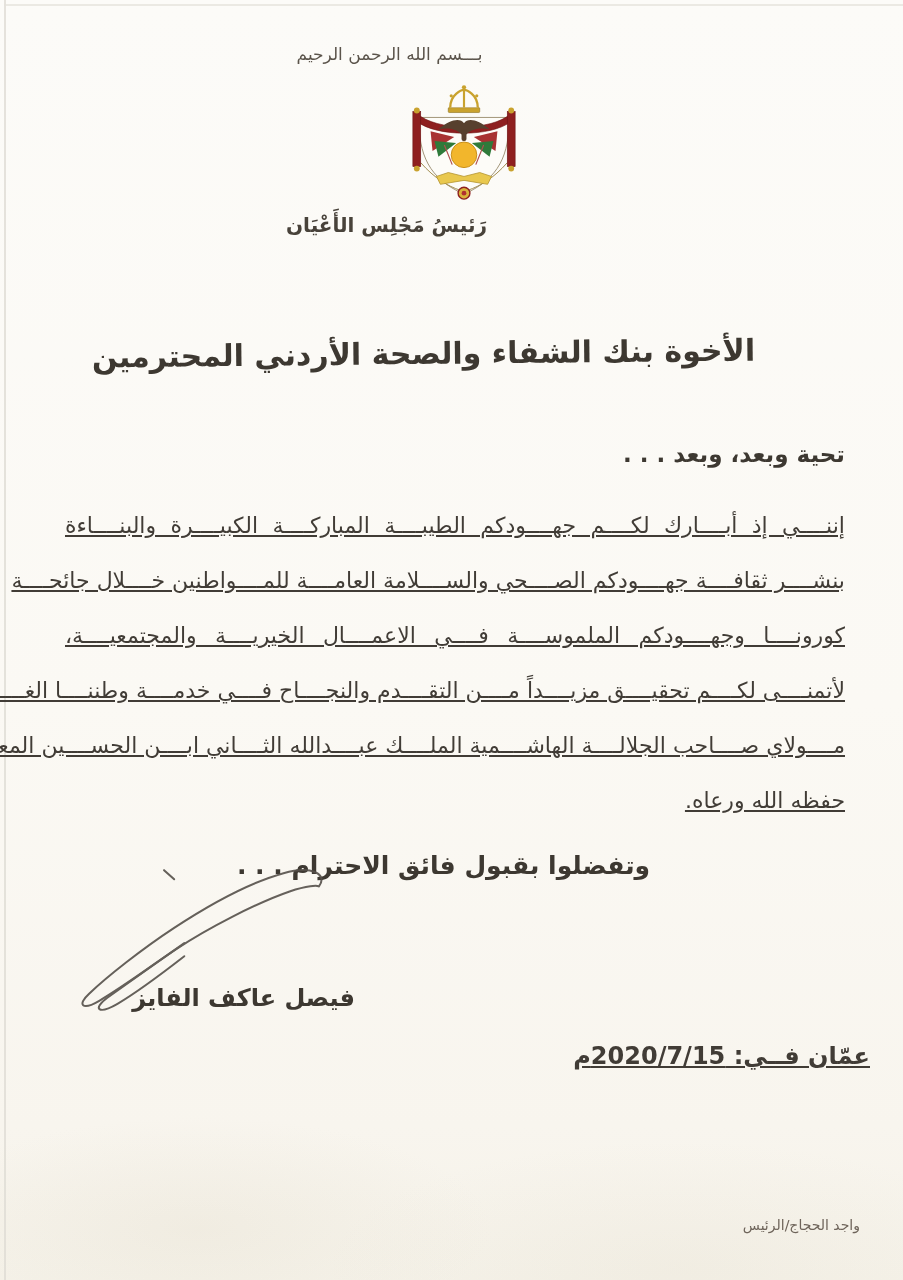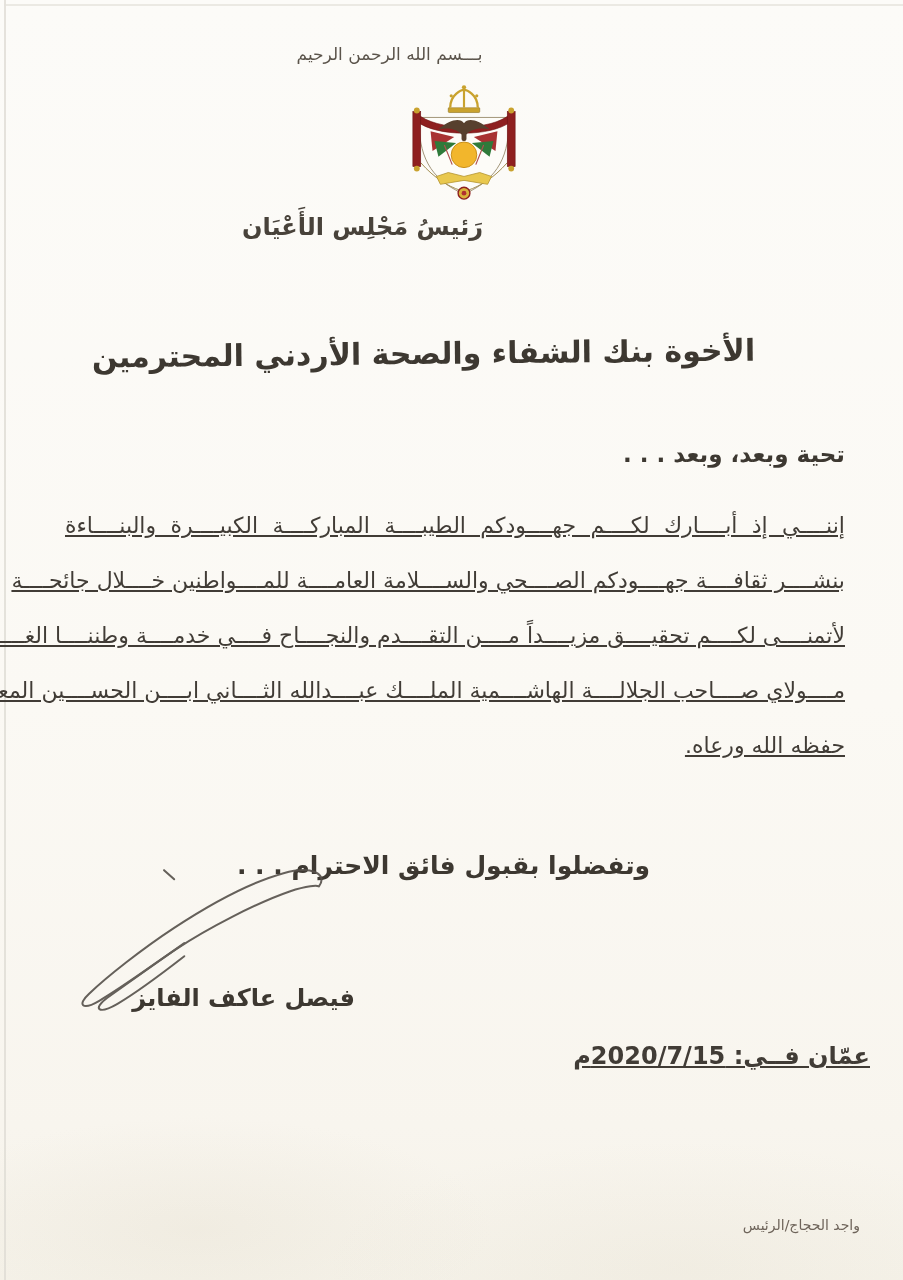--- a/index.html
+++ b/index.html
@@ -24,21 +24,21 @@
   .abs{position:absolute;}
 
   .basmala{
     top:44px;left:0;width:903px;text-align:center;
     transform:translateX(-62px); 
     font-size:17px;color:#5b544b;letter-spacing:0.5px;
   }
   .emblem{top:84px;left:405px;width:118px;height:120px;}
   .letterhead-title{
     top:213px;left:0;width:725px;text-align:center;
-    font-size:24px;font-weight:bold;color:#48423a;letter-spacing:1px;
+    font-size:20px;font-weight:bold;color:#48423a;letter-spacing:1px;padding-left:24px;
   }
   .addressee{
     top:336px;left:0;width:903px;text-align:center;
     transform:translateX(-28px) rotate(-0.6deg);
     font-size:30px;font-weight:bold;color:#3d3831;
   }
   .greeting{
     top:441px;right:58px;
     font-size:23px;font-weight:bold;color:#3d3831;
   }
@@ -124,20 +124,21 @@
 
   <div class="abs letterhead-title">رَئيسُ مَجْلِس الأَعْيَان</div>
 
   <div class="abs addressee">الأخوة بنك الشفاء والصحة الأردني المحترمين</div>
 
   <div class="abs greeting">تحية وبعد، وبعد . . .</div>
 
   <div class="abs body-block">
     <div class="body-line">إننــــي إذ أبــــارك لكــــم جهــــودكم الطيبــــة المباركــــة الكبيــــرة والبنــــاءة</div>
     <div class="body-line">بنشــــر ثقافــــة جهــــودكم الصــــحي والســــلامة العامــــة للمــــواطنين خــــلال جائحــــة</div>
+    <div class="body-line">كورونــــا وجهــــودكم الملموســــة فــــي الاعمــــال الخيريــــة والمجتمعيــــة،</div>
     <div class="body-line">لأتمنــــى لكــــم تحقيــــق مزيــــداً مــــن التقــــدم والنجــــاح فــــي خدمــــة وطننــــا الغــــالي بقيــــادة</div>
     <div class="body-line">مــــولاي صــــاحب الجلالــــة الهاشــــمية الملــــك عبــــدالله الثــــاني ابــــن الحســــين المعظــــم،</div>
     <div class="body-line last">حفظه الله ورعاه.</div>
   </div>
 
   <div class="abs closing">وتفضلوا بقبول فائق الاحترام . . .</div>
 
   <div class="abs signature">
     <svg width="285" height="162" viewBox="0 0 280 160" xmlns="http://www.w3.org/2000/svg">
       <g fill="none" stroke="#55504a" stroke-width="2" stroke-linecap="round" opacity="0.9">

